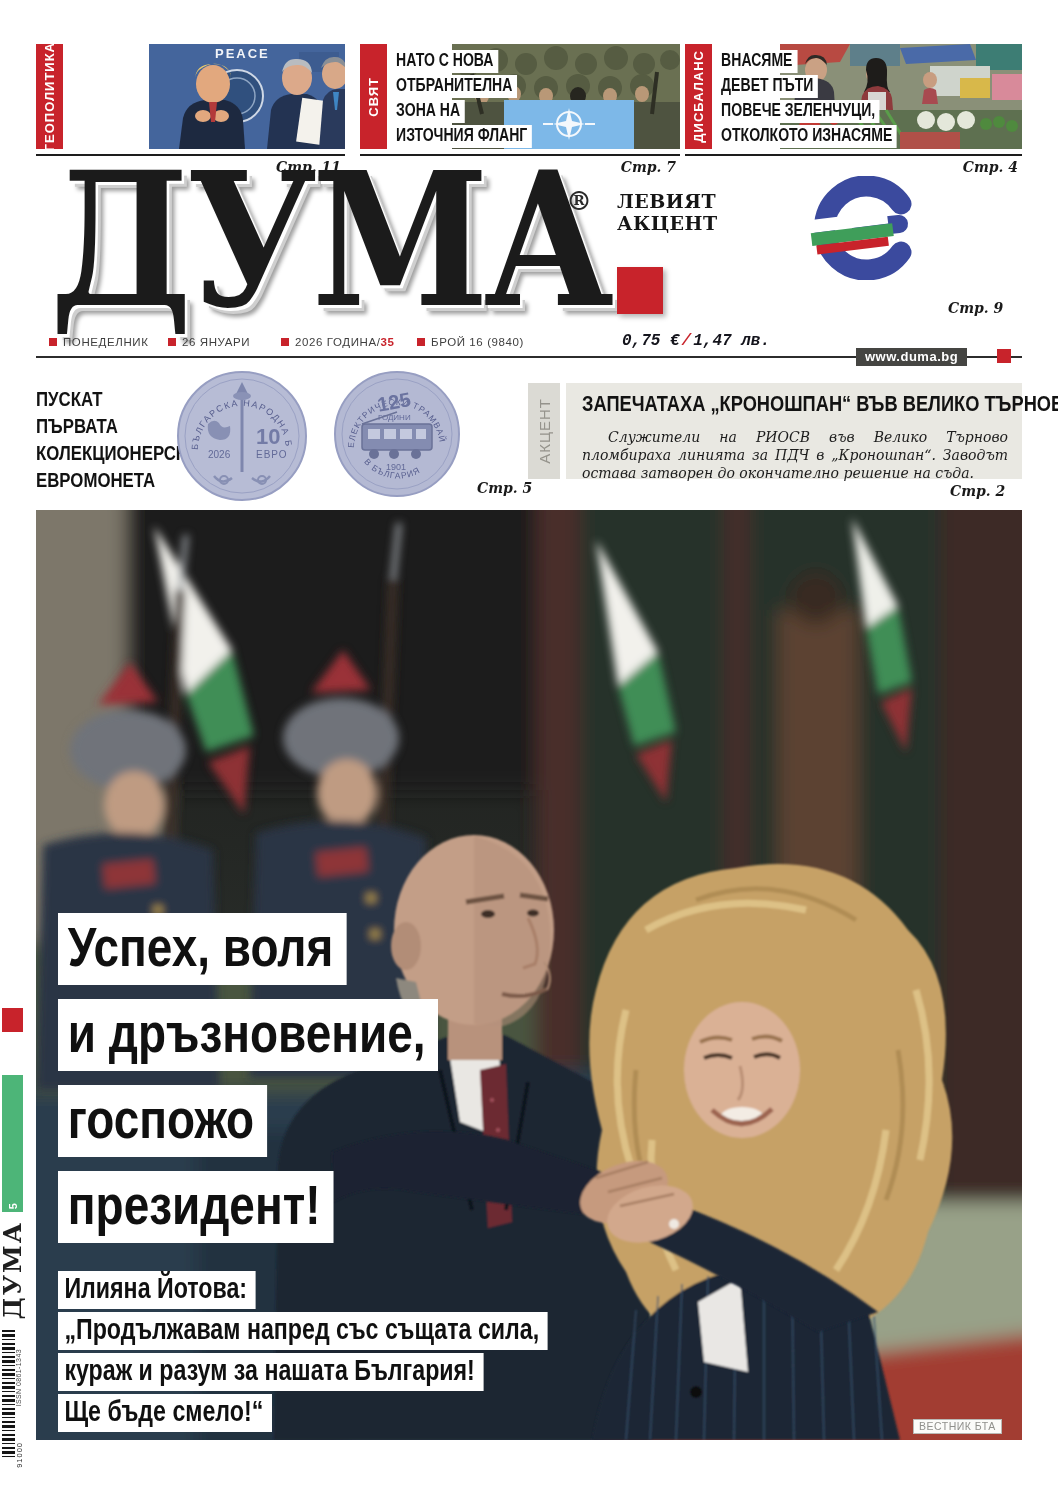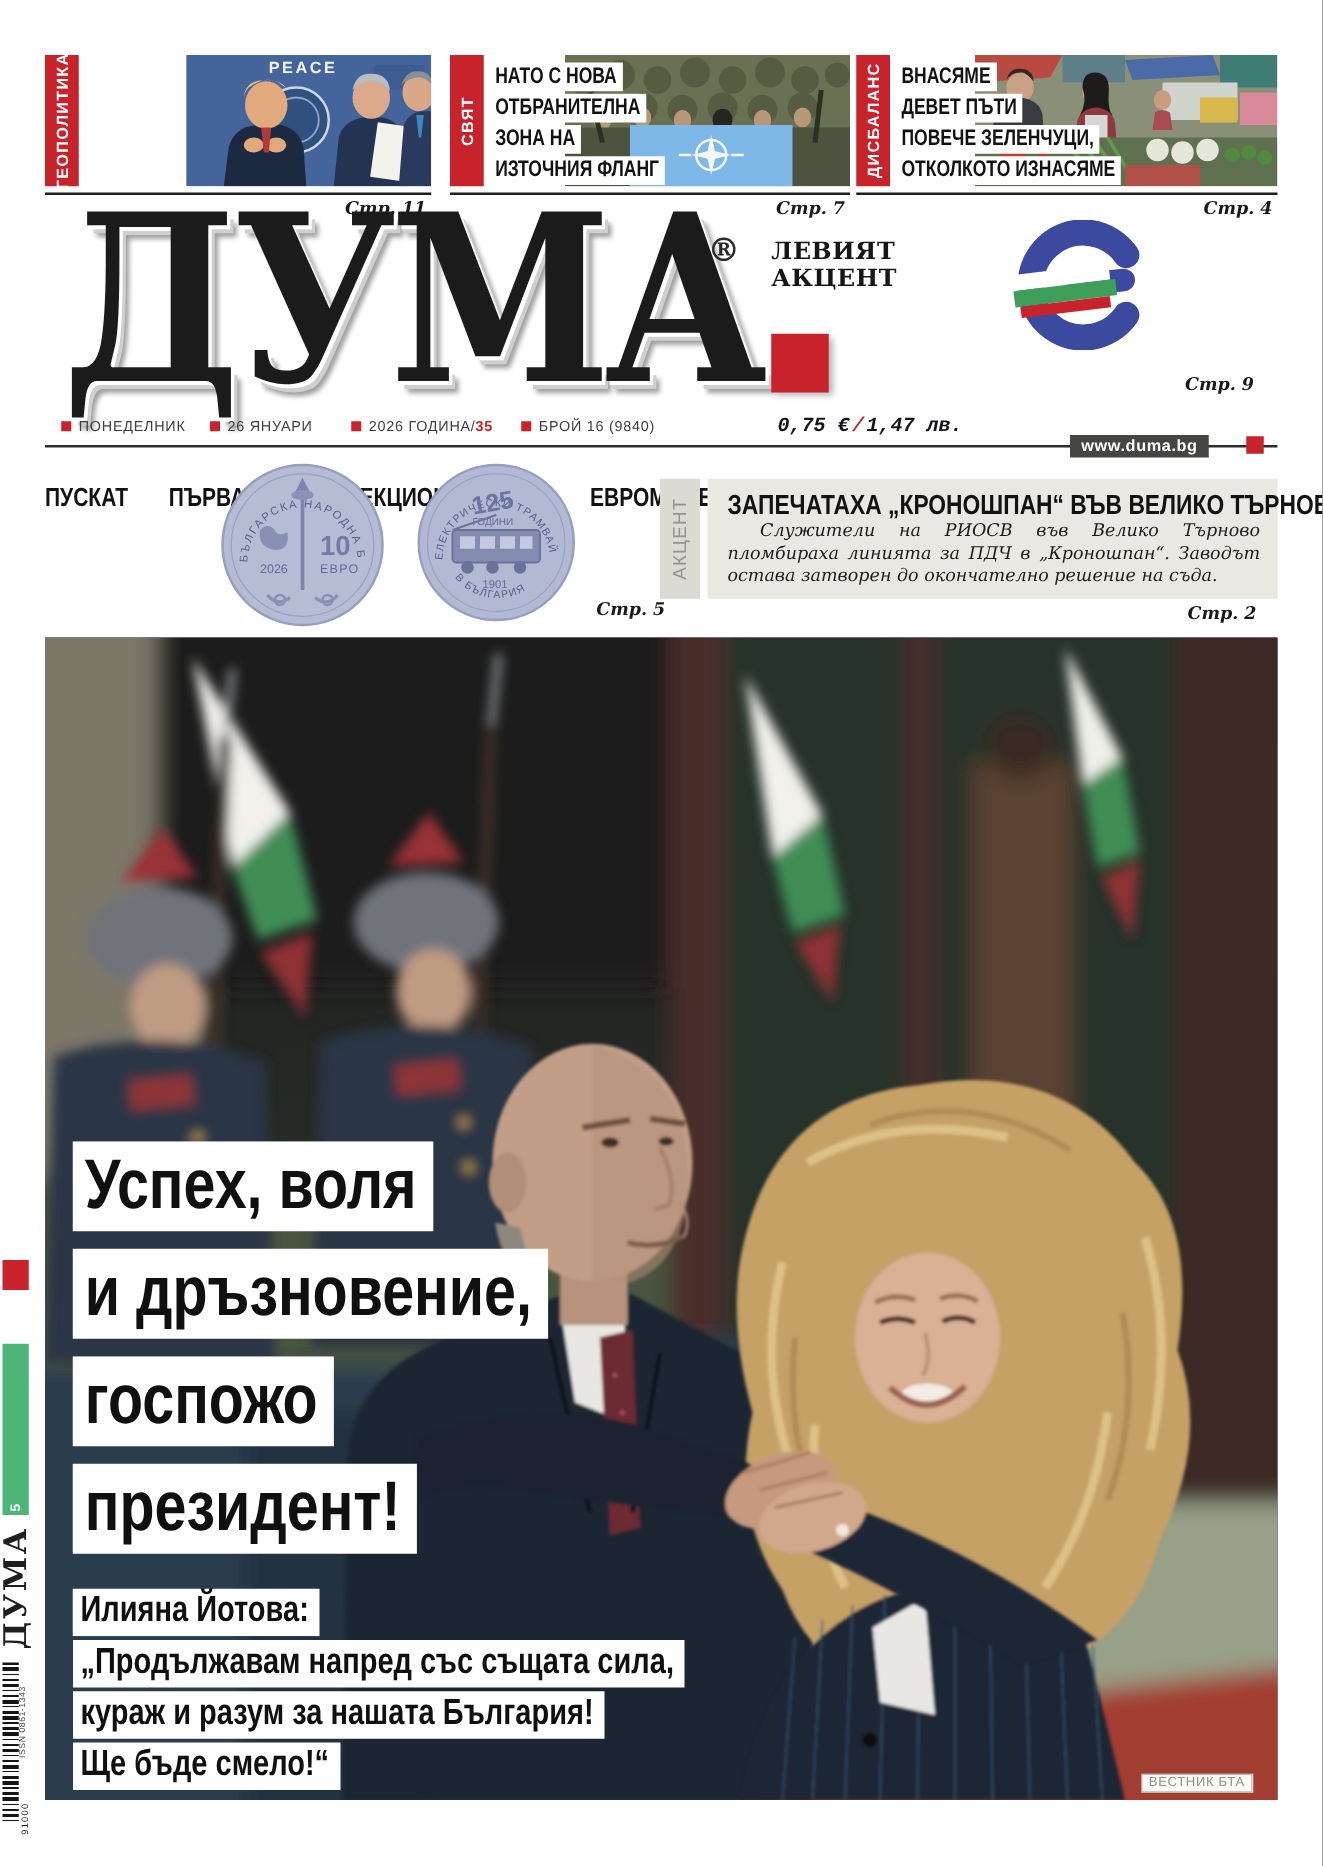--- a/index.html
+++ b/index.html
@@ -44,36 +44,36 @@
   .dl-accent { color:#c8232b; font-weight:bold; }
   .price { position:absolute; left:622px; top:332px; font-family:Liberation Mono, monospace; font-style:italic;
            font-weight:bold; font-size:16px; color:#14141c; white-space:nowrap; }
   .price .sep { color:#c8232b; padding:0 2px; }
   .mast-rule { position:absolute; left:36px; top:356px; width:986px; height:2px; background:#2c2c2c; }
   .site-badge { position:absolute; left:856px; top:348px; background:#454542; color:#fff; font-weight:bold;
                 font-size:13px; letter-spacing:0.5px; padding:1px 9px 2px 9px; }
   .site-redsq { position:absolute; left:997px; top:349px; width:14px; height:14px; background:#c8232b; }
 
   
-  .coin-lines { position:absolute; left:36px; top:386px; display:flex; flex-direction:row; gap:16px; }
+  .coin-lines { position:absolute; left:36px; top:386px; display:flex; flex-direction:column; gap:1px; }
   .coin-line { display:inline-block; color:#121212; font-weight:bold; font-size:21px; line-height:26px;
                transform:scaleX(0.8); transform-origin:0 0; white-space:nowrap; }
   .coins { position:absolute; left:172px; top:368px; }
   .coin-ref { position:absolute; left:477px; top:480px; }
 
   
   .akcent-label { position:absolute; left:528px; top:383px; width:32px; height:96px; background:#dbdad4;
                   display:flex; align-items:center; justify-content:center; }
   .akcent-label span { writing-mode:vertical-rl; transform:rotate(180deg); color:#95938c; font-size:15px;
                        letter-spacing:1px; white-space:nowrap; }
   .akcent-box { position:absolute; left:566px; top:383px; width:456px; height:96px; background:#e9e8e2;
                 padding:9px 14px 8px 16px; }
   .akcent-head { display:inline-block; color:#121212; font-weight:bold; font-size:22px; line-height:24px;
                  transform:scaleX(0.83); transform-origin:0 0; white-space:nowrap; }
-  .akcent-body { margin-top:0; font-family:"DejaVu Serif", serif; font-style:italic; font-size:14px;
+  .akcent-body { margin-top:12px; font-family:"DejaVu Serif", serif; font-style:italic; font-size:14px;
                  line-height:18px; color:#1c1c1c; text-indent:26px; text-align:justify; }
   .akcent-ref { position:absolute; left:950px; top:483px; }
 
   
   .photo { position:absolute; left:36px; top:510px; width:986px; height:930px; overflow:hidden; background:#222; }
   .hl { position:absolute; left:58px; display:inline-block; background:#fff; color:#101010; font-weight:bold;
         font-size:56px; line-height:53px; padding:7px 16px 12px 12px; transform:scaleX(0.82);
         transform-origin:0 0; white-space:nowrap; z-index:5; }
   .sub { position:absolute; left:58px; display:inline-block; background:#fff; color:#101010; font-weight:bold;
          font-size:29px; line-height:28px; padding:3px 11px 7px 8px; transform:scaleX(0.8);

